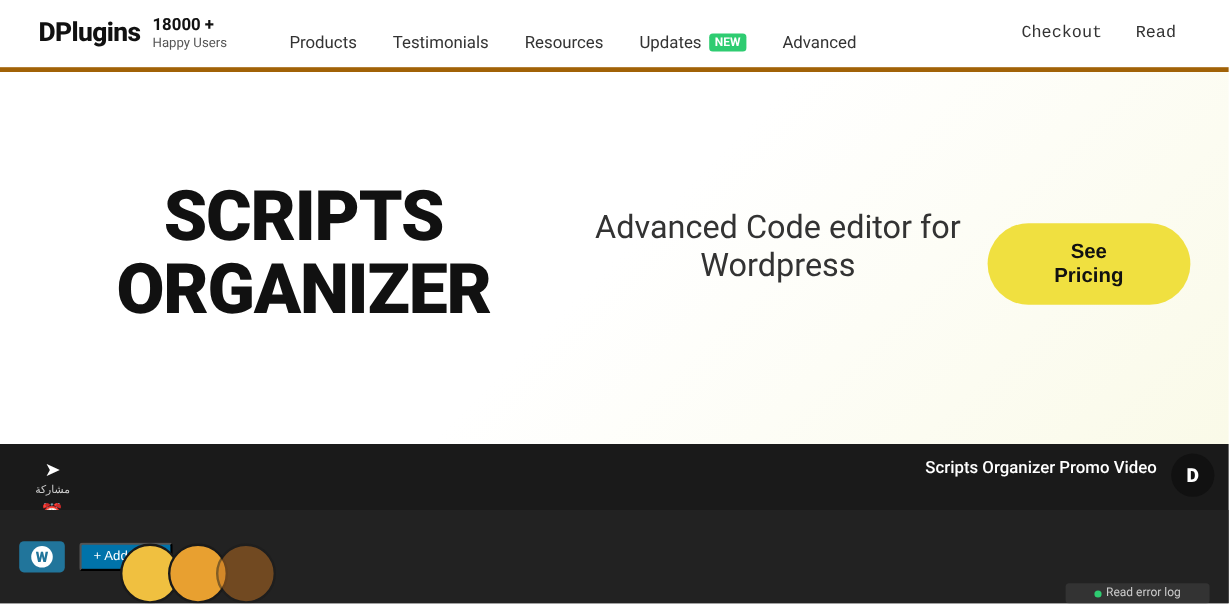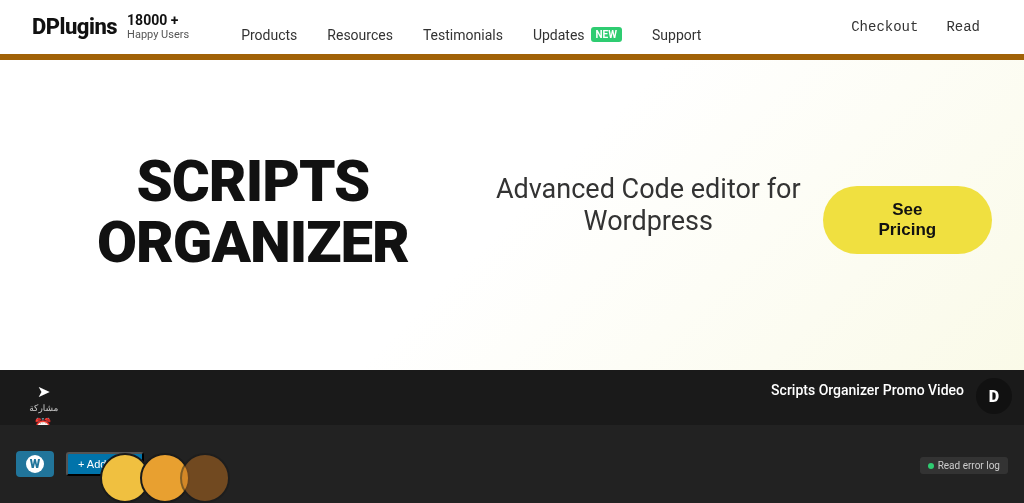--- a/index.html
+++ b/index.html
@@ -16,21 +16,21 @@
       background: #fff;
     }
 
     
     header {
       display: flex;
       align-items: center;
       padding: 0 32px;
       height: 60px;
       background: #fff;
-      border-bottom: 6px solid #a16207;
+      border-bottom: 4px solid #a16207;
       position: relative;
       z-index: 10;
     }
 
     .logo-area {
       display: flex;
       align-items: center;
       gap: 10px;
       margin-right: 40px;
     }
@@ -245,25 +245,25 @@
       color: #fff;
       font-size: 11px;
       padding: 4px 10px;
       border-radius: 3px;
       cursor: pointer;
     }
 
     .read-error-btn {
       position: absolute;
       right: 16px;
-      bottom: 29px;
+      bottom: 0;
       background: #333;
       color: #ccc;
       font-size: 10px;
-      padding: 3px 8px;
+      padding: 3px 24px;
       border-radius: 3px;
       display: flex;
       align-items: center;
       gap: 4px;
     }
 
     .read-error-dot {
       width: 6px;
       height: 6px;
       background: #2ecc71;
@@ -306,27 +306,27 @@
       <span>D</span><span>Plugins</span>
     </div>
     <div class="happy-users">
       <span class="happy-users-count">18000 +</span>
       <span class="happy-users-label">Happy Users</span>
     </div>
   </div>
 
   <nav>
     <div class="nav-item">Products</div>
+    <div class="nav-item">Testimonials</div>
     <div class="nav-item">Resources</div>
-    <div class="nav-item">Testimonials</div>
     <div class="nav-item">
       <span>Updates</span>
       <span class="nav-badge">NEW</span>
     </div>
-    <div class="nav-item">Support</div>
+    <div class="nav-item">Advanced</div>
   </nav>
 
   <div class="nav-right">
     <div class="nav-item">Checkout</div>
     <div class="nav-item">Read</div>
   </div>
 </header>
 
 <section class="hero">
   <h1 class="hero-title">SCRIPTS ORGANIZER</h1>

